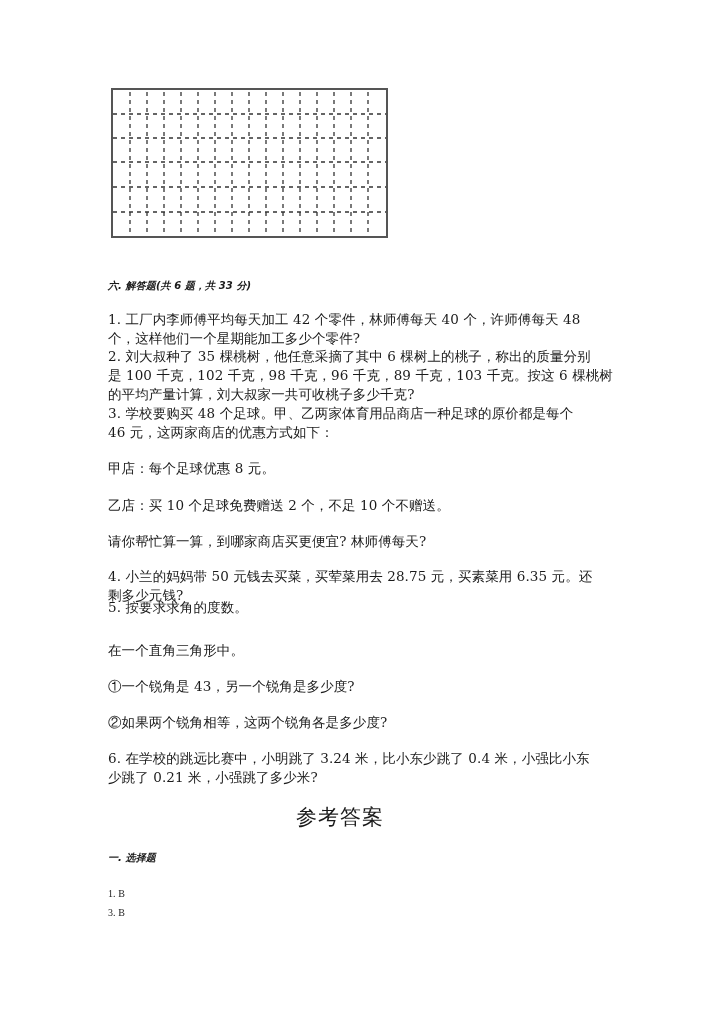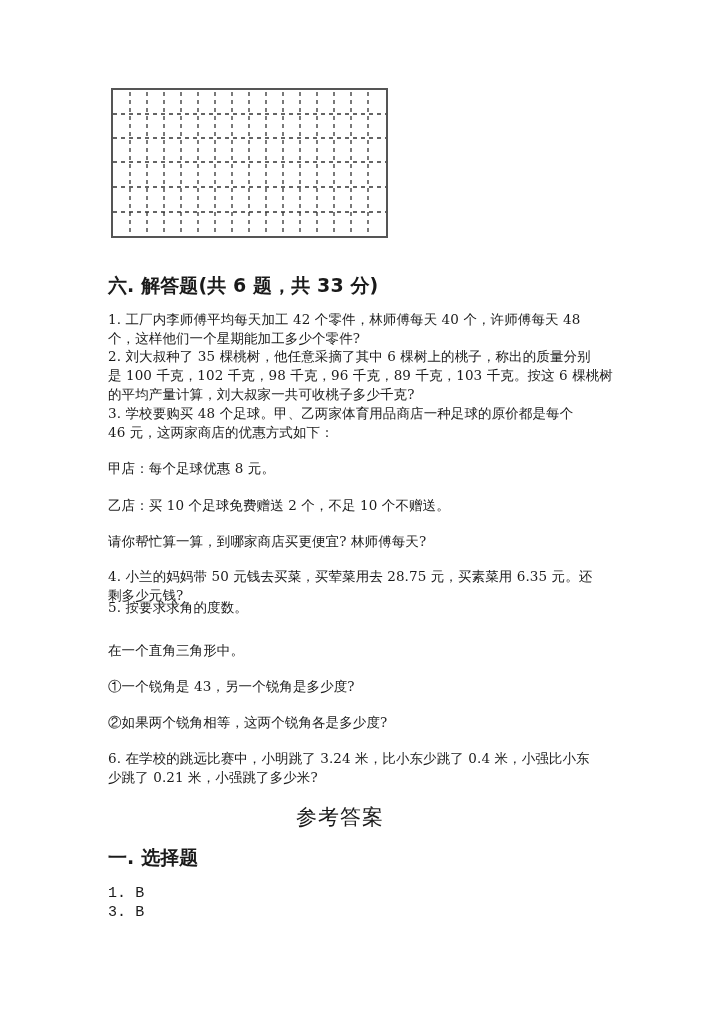--- a/index.html
+++ b/index.html
@@ -10,26 +10,26 @@
     }
     .grid-box {
       position: absolute; left: 111px; top: 88px; width: 273px; height: 146px;
       border: 2px solid #555; box-sizing: content-box;
     }
     .grid-box svg { position: absolute; left: 0; top: 0; }
     .line {
       position: absolute; left: 108px; font-size: 13.5px; line-height: 19px;
       white-space: nowrap; letter-spacing: 0.1px;
     }
-    .heading { font-weight: bold; font-family: "DejaVu Sans", "Liberation Sans", sans-serif; font-size: 19px; }
+    .heading { font-weight: bold; font-family: "DejaVu Sans", "Liberation Sans", sans-serif; font-size: 10px; font-style: italic; }
     .title {
       position: absolute; left: 0; width: 680px; text-align: center; top: 803px;
       font-size: 21px; line-height: 28px; font-family: "DejaVu Serif", serif; letter-spacing: 1px;
     }
-    .ans { font-family: Liberation Mono, monospace; font-size: 15px; }
+    .ans { font-family: Liberation Serif, serif; font-size: 10px; }
   </style>
 </head>
 <body>
 
 <div class="grid-box">
   <svg width="273" height="146">
     <g stroke="#333" stroke-width="1.3" stroke-dasharray="4,4">
       <line x1="17" y1="2" x2="17" y2="146"></line>
         <line x1="34" y1="2" x2="34" y2="146"></line>
       <line x1="51" y1="2" x2="51" y2="146"></line>

